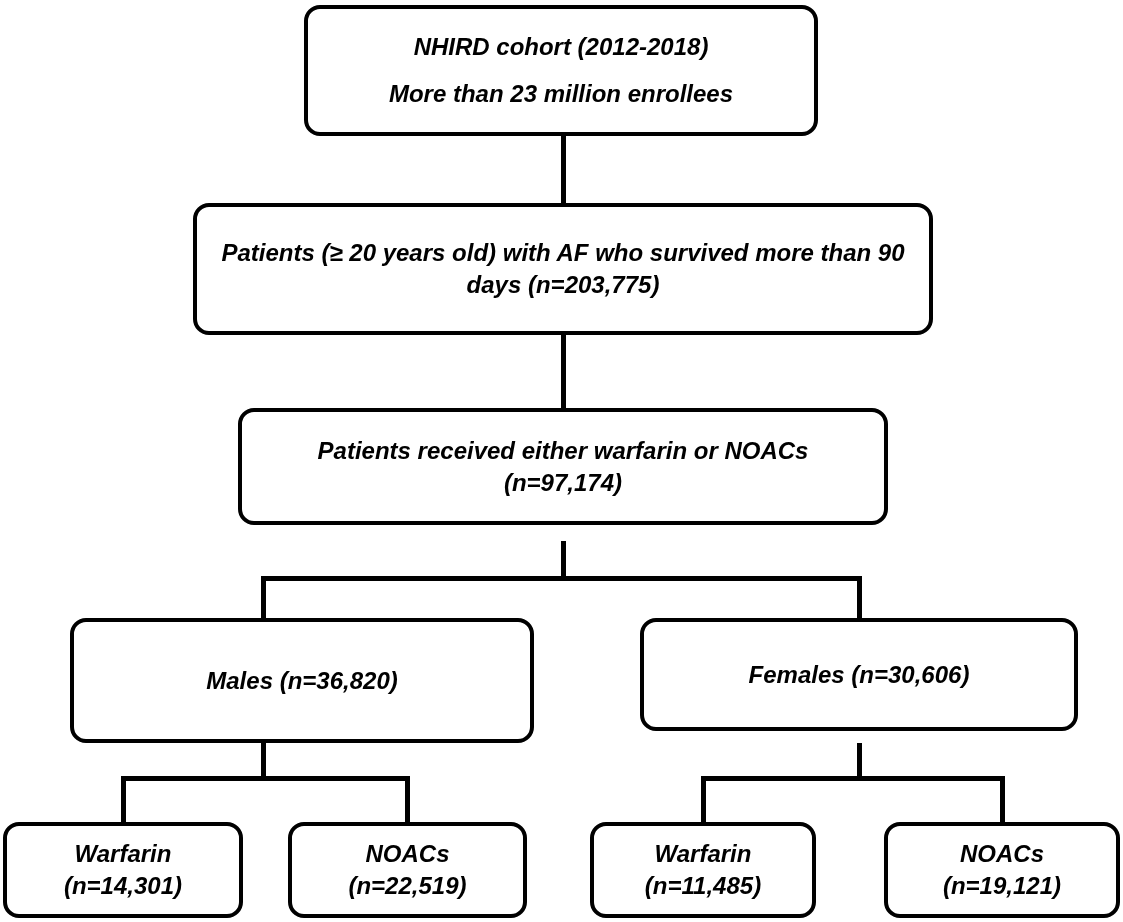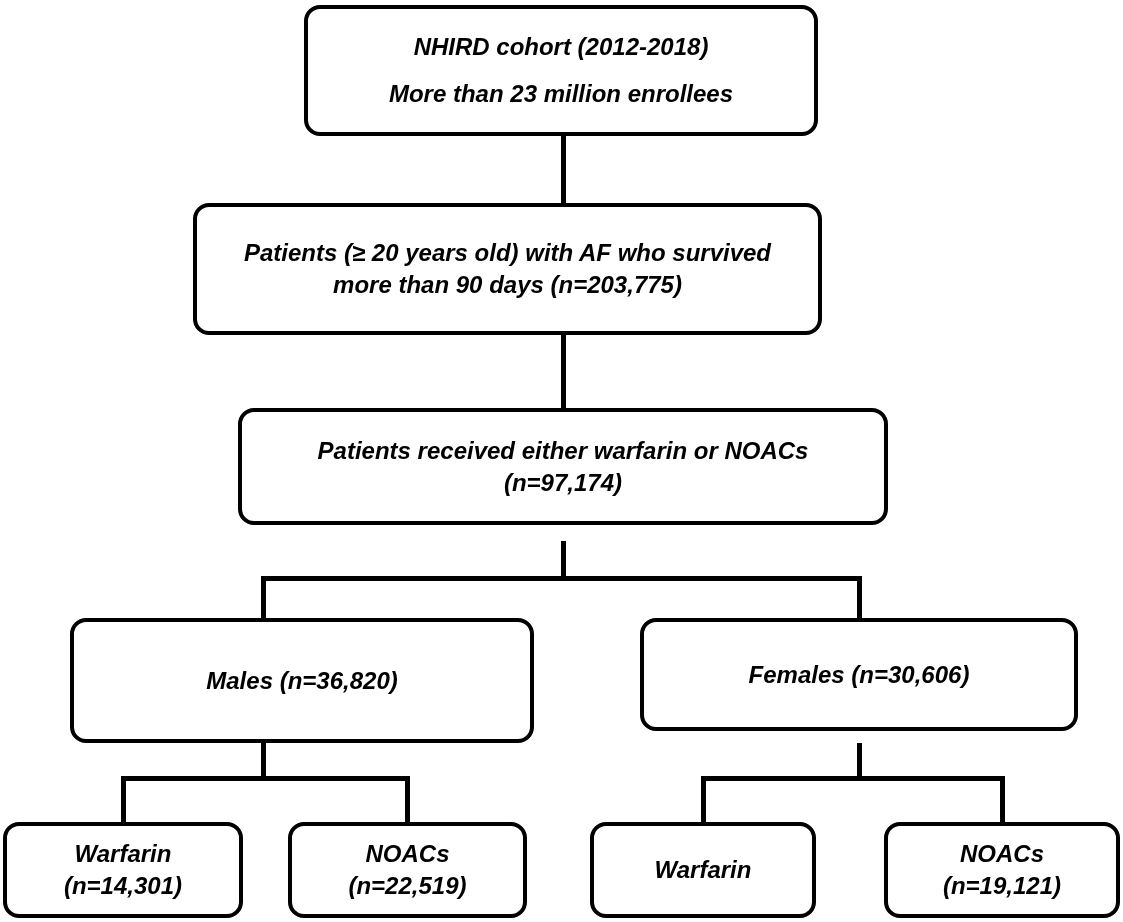--- a/index.html
+++ b/index.html
@@ -47,21 +47,21 @@
 </head>
 <body>
 
 <div class="canvas">
 
   <div class="node" style="left:304px; top:5px; width:514px; height:131px;">
     <div class="node-line">NHIRD cohort (2012-2018)</div>
     <div class="node-line gap">More than 23 million enrollees</div>
   </div>
 
-  <div class="node" style="left:193px; top:203px; width:629px; height:132px;">
+  <div class="node" style="left:193px; top:203px; width:740px; height:132px;">
     <div class="node-line">Patients (≥ 20 years old) with AF who survived more than 90 days (n=203,775)</div>
   </div>
 
   <div class="node" style="left:238px; top:408px; width:650px; height:117px;">
     <div class="node-line">Patients received either warfarin or NOACs</div>
     <div class="node-line">(n=97,174)</div>
   </div>
 
   <div class="node" style="left:70px; top:618px; width:464px; height:125px;">
     <div class="node-line">Males (n=36,820)</div>
@@ -76,20 +76,21 @@
     <div class="node-line">(n=14,301)</div>
   </div>
 
   <div class="node" style="left:288px; top:822px; width:239px; height:96px;">
     <div class="node-line">NOACs</div>
     <div class="node-line">(n=22,519)</div>
   </div>
 
   <div class="node" style="left:590px; top:822px; width:226px; height:96px;">
     <div class="node-line">Warfarin</div>
+    <div class="node-line">(n=11,485)</div>
   </div>
 
   <div class="node" style="left:884px; top:822px; width:236px; height:96px;">
     <div class="node-line">NOACs</div>
     <div class="node-line">(n=19,121)</div>
   </div>
 
   <div class="cline" style="left:561px; top:136px; width:5px; height:67px;"></div>
 
   <div class="cline" style="left:561px; top:335px; width:5px; height:73px;"></div>

